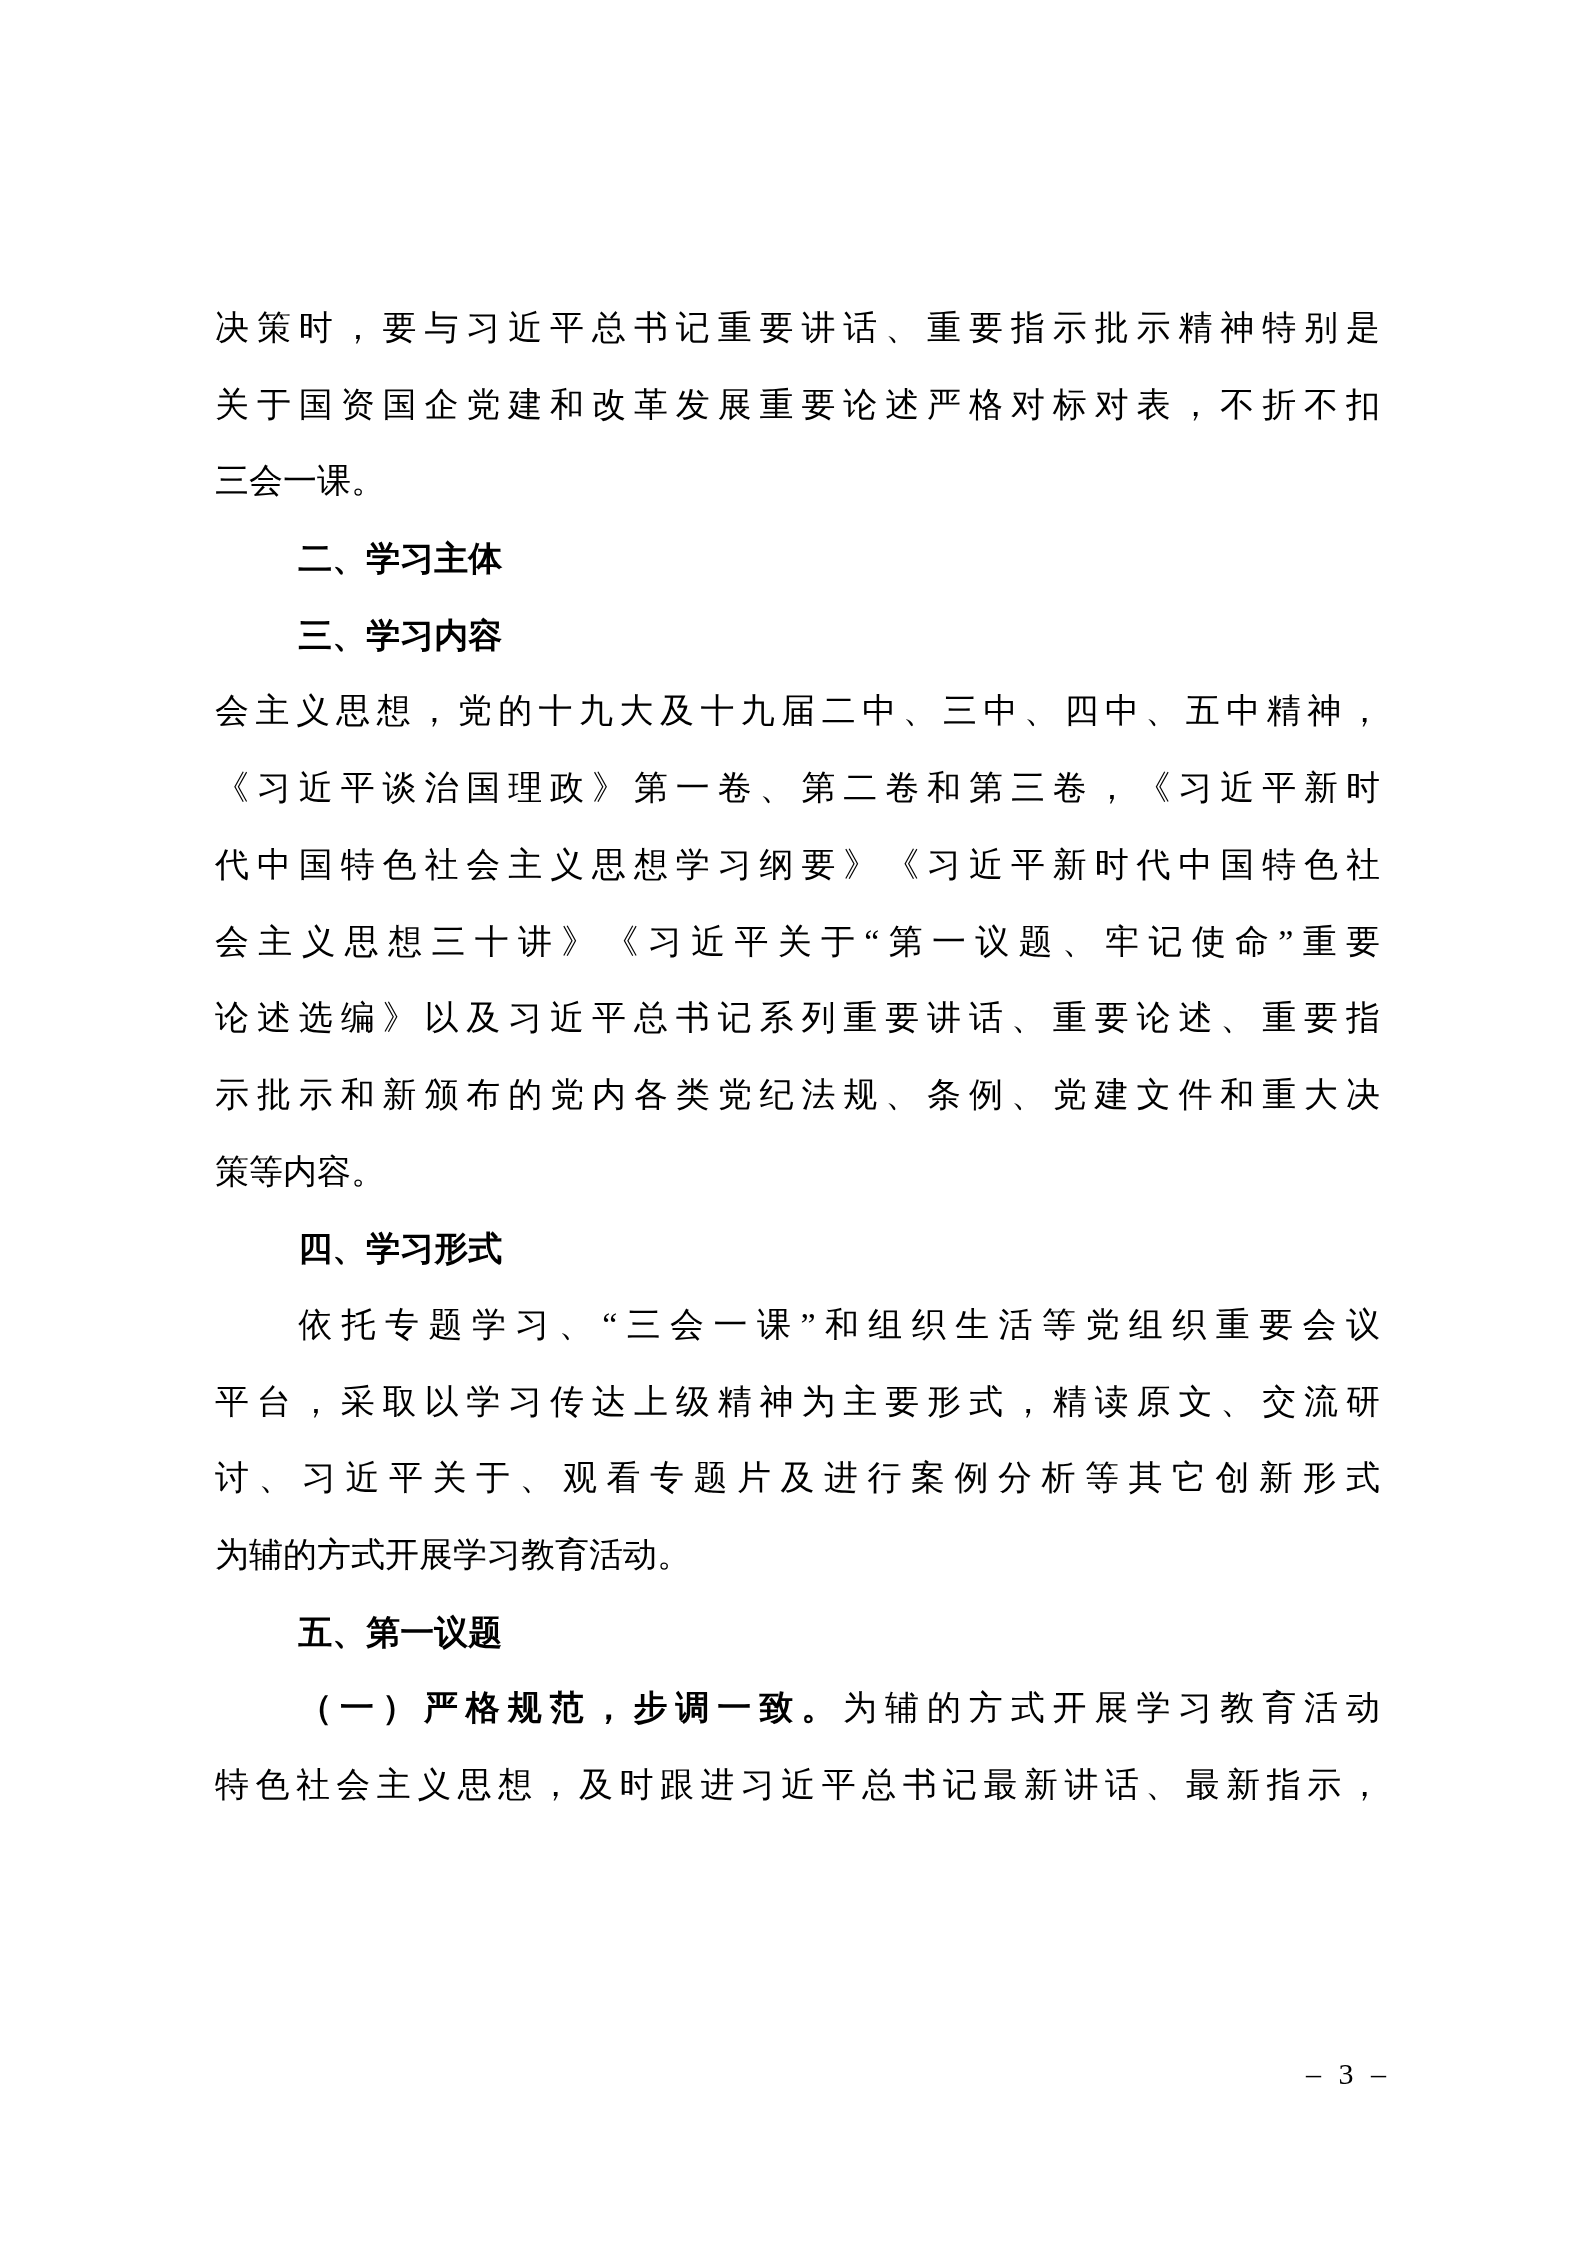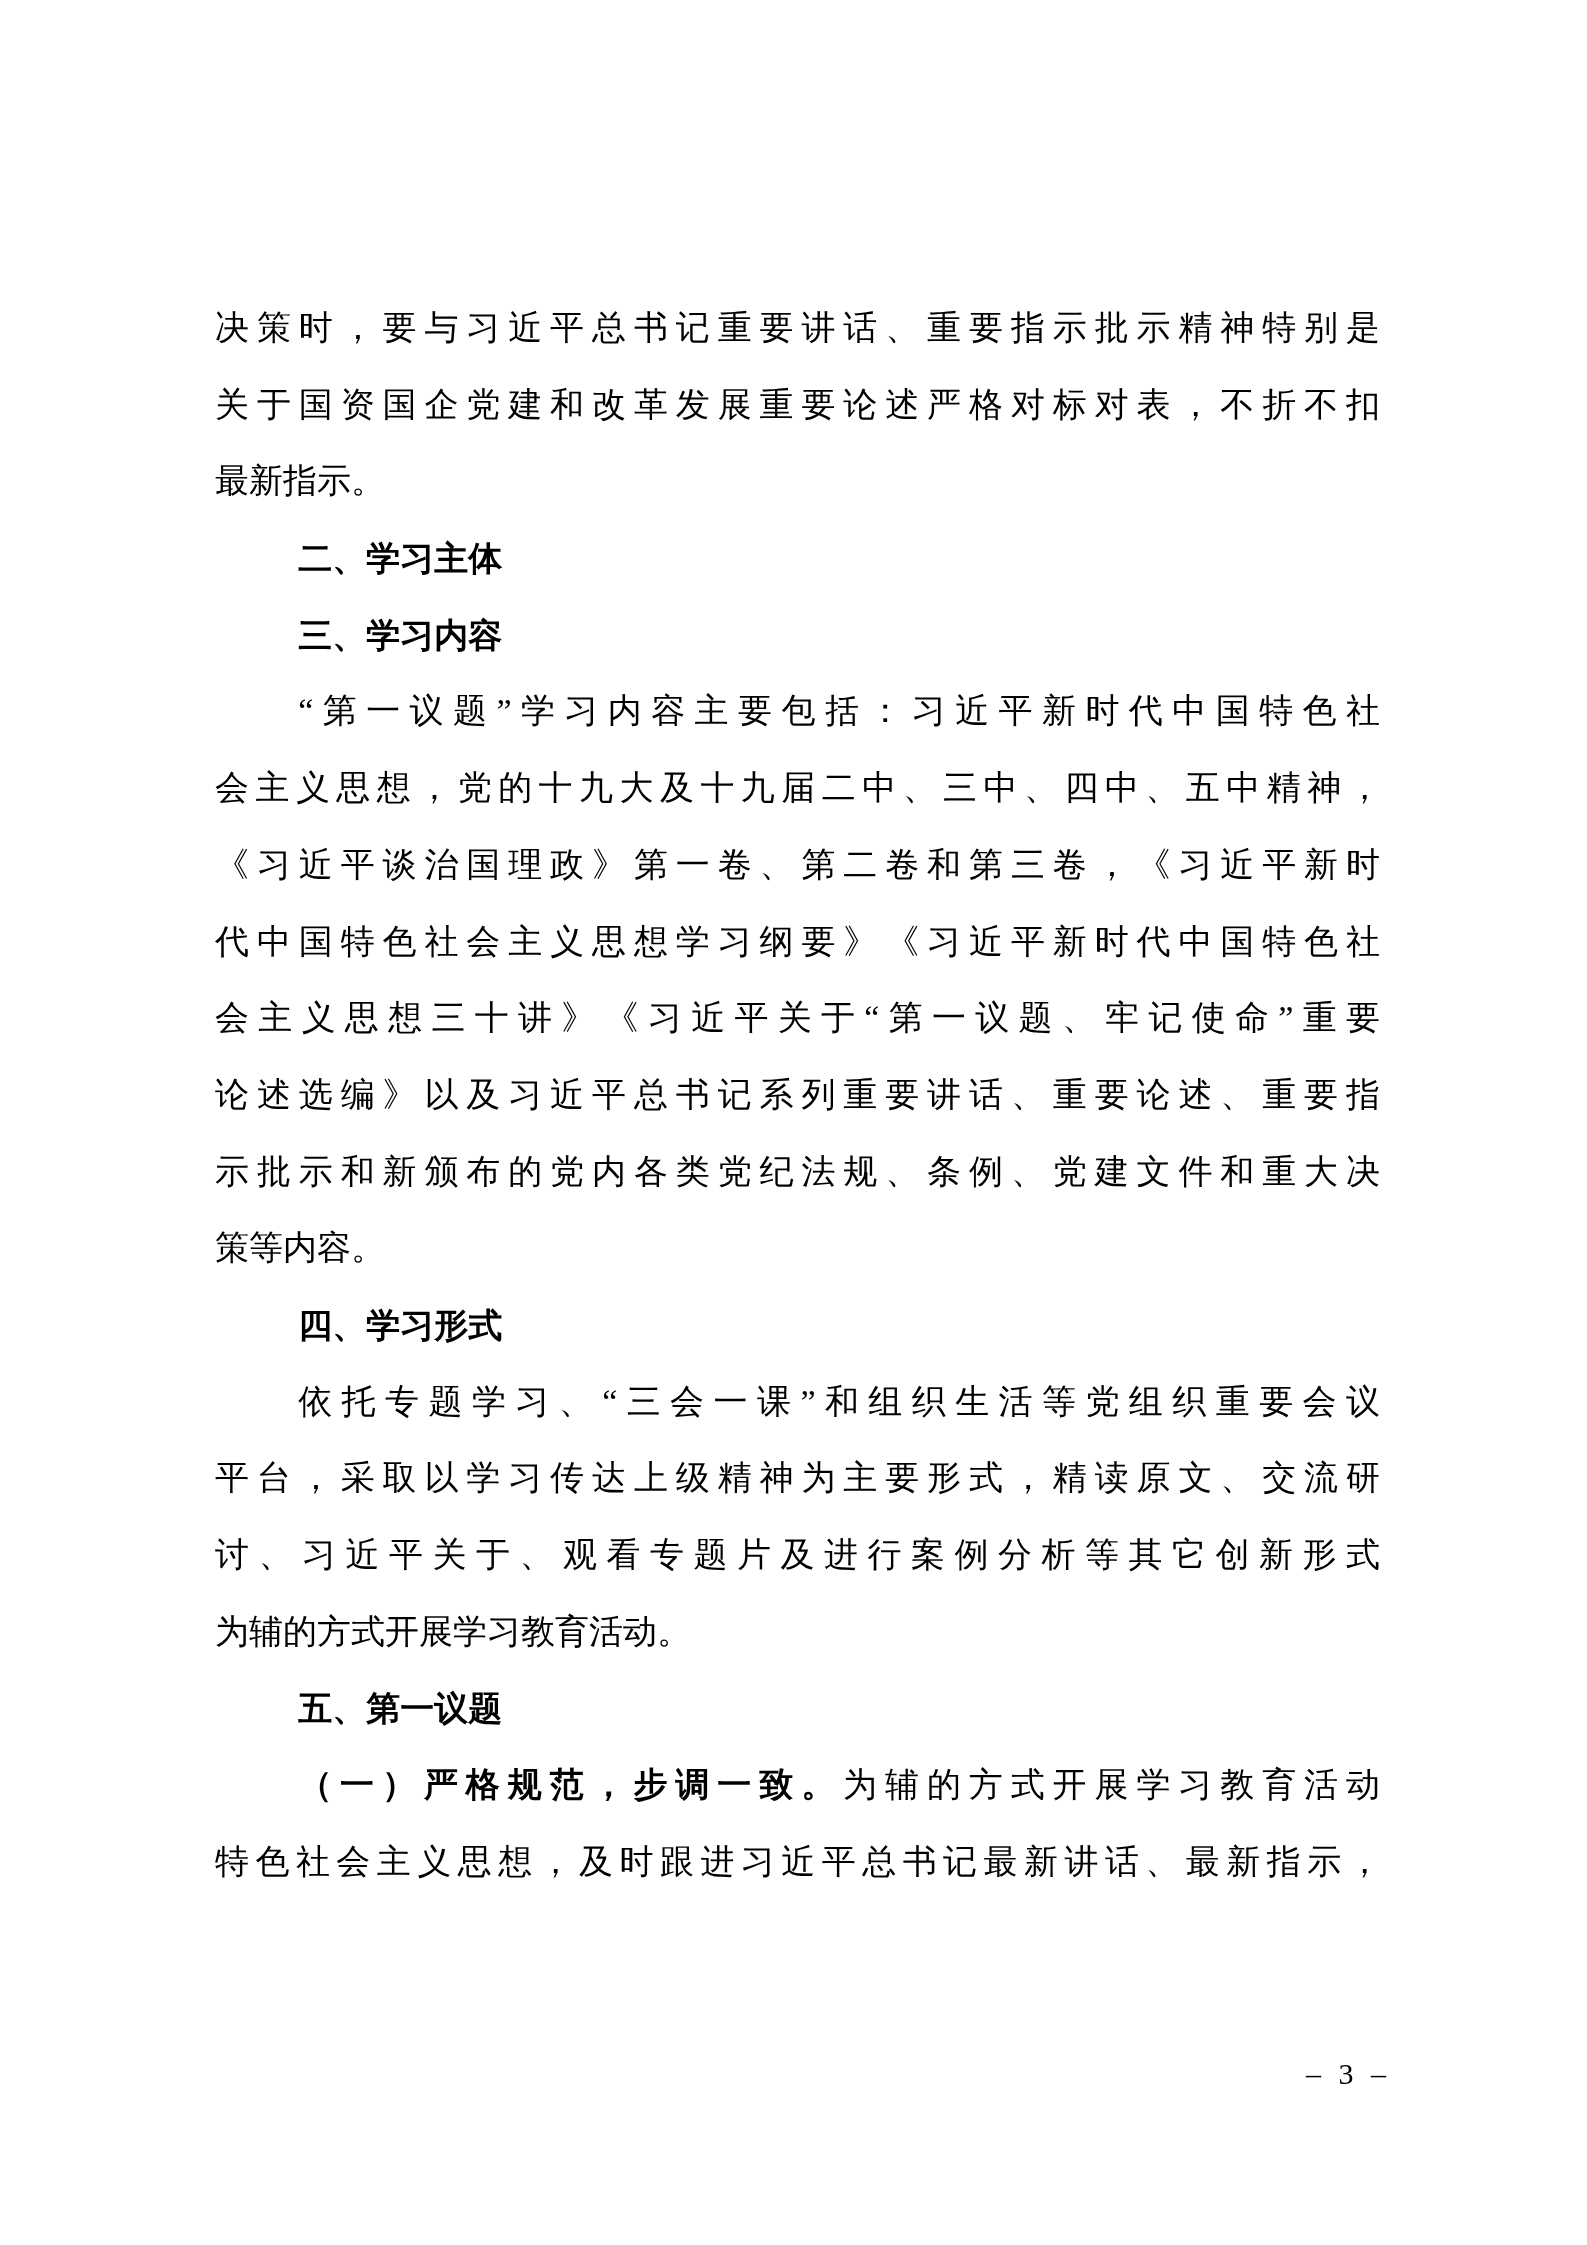--- a/index.html
+++ b/index.html
@@ -58,24 +58,23 @@
     letter-spacing: 5px;
     font-family: "Liberation Serif", "DejaVu Serif", serif;
   }
 </style>
 </head>
 <body>
 
 <div class="doc-body">
   <div class="line full">决策时，要与习近平总书记重要讲话、重要指示批示精神特别是</div>
   <div class="line full">关于国资国企党建和改革发展重要论述严格对标对表，不折不扣</div>
-  <div class="line">最新指示。</div>
+  <div class="line">三会一课。</div>
   <div class="line heading indent">二、学习主体</div>
   <div class="line heading indent">三、学习内容</div>
-  <div class="line full indent">“第一议题”学习内容主要包括：习近平新时代中国特色社</div>
   <div class="line full tight">会主义思想，党的十九大及十九届二中、三中、四中、五中精神，</div>
   <div class="line full">《习近平谈治国理政》第一卷、第二卷和第三卷，《习近平新时</div>
   <div class="line full">代中国特色社会主义思想学习纲要》《习近平新时代中国特色社</div>
   <div class="line full">会主义思想三十讲》《习近平关于“第一议题、牢记使命”重要</div>
   <div class="line full">论述选编》以及习近平总书记系列重要讲话、重要论述、重要指</div>
   <div class="line full">示批示和新颁布的党内各类党纪法规、条例、党建文件和重大决</div>
   <div class="line">策等内容。</div>
   <div class="line heading indent">四、学习形式</div>
   <div class="line full indent">依托专题学习、“三会一课”和组织生活等党组织重要会议</div>
   <div class="line full">平台，采取以学习传达上级精神为主要形式，精读原文、交流研</div>

